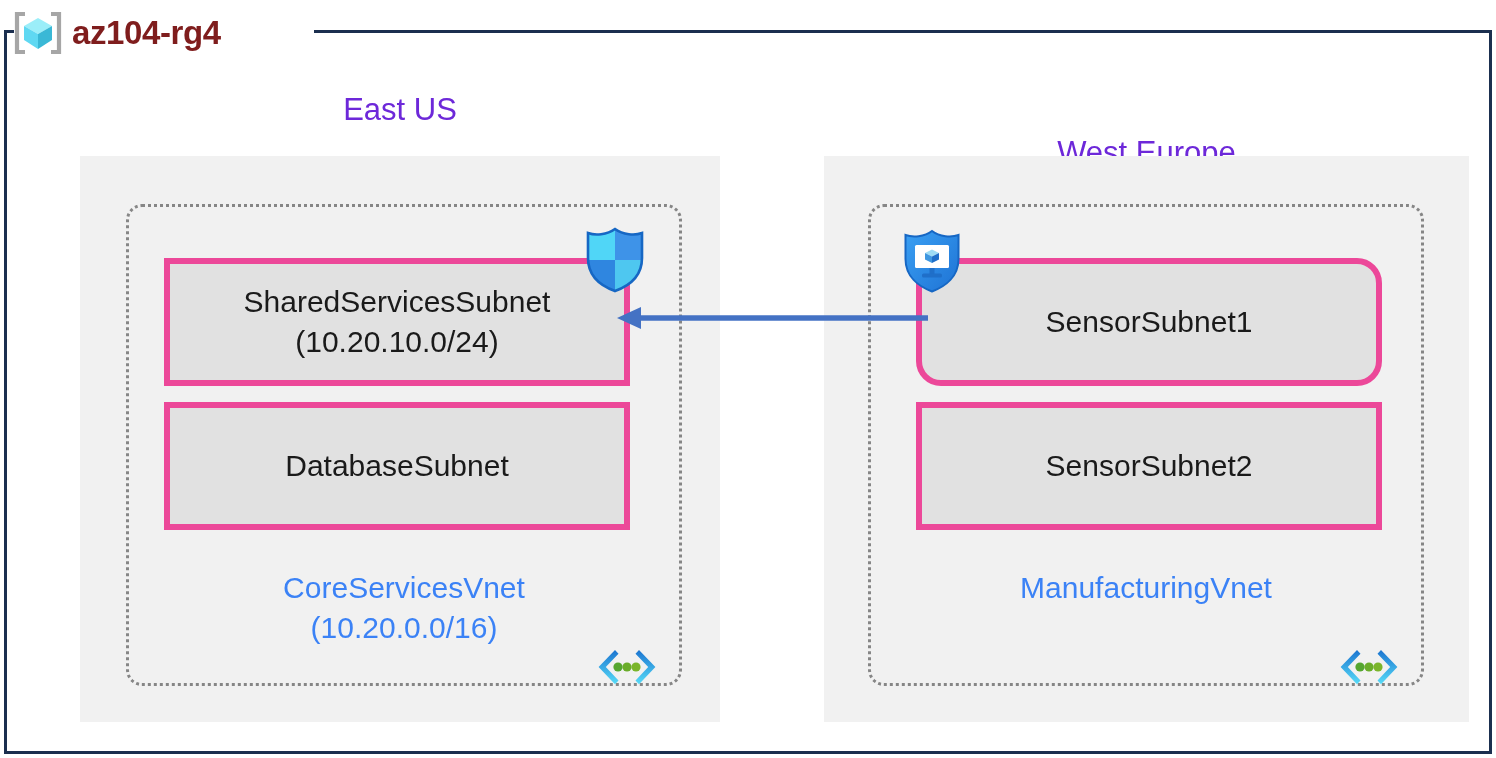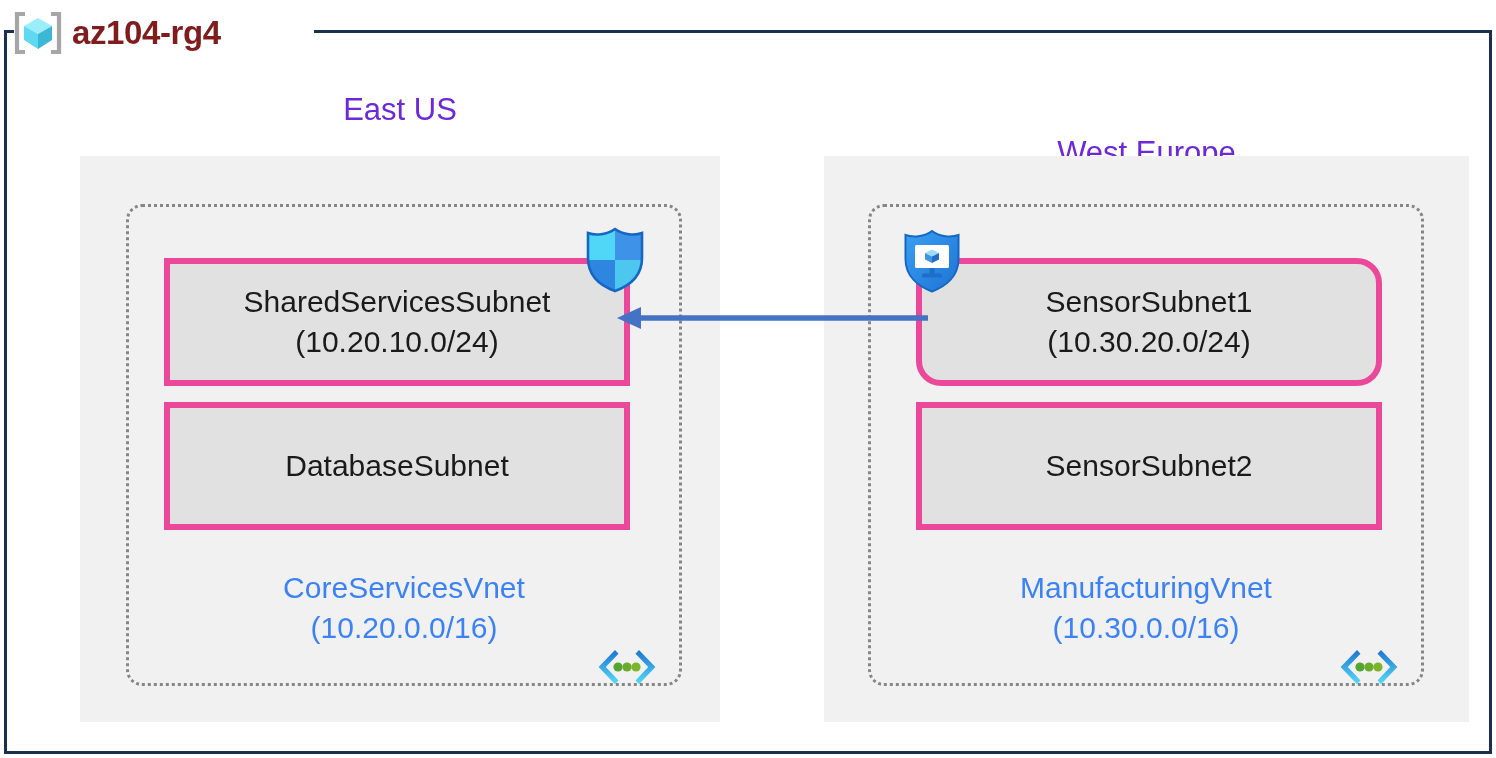--- a/index.html
+++ b/index.html
@@ -201,30 +201,28 @@
   </svg>
 </span>
 
 <div id="region-label-westeu" class="region-label">West Europe</div>
 <div id="region-box-westeu" class="region-box"></div>
 
 <div id="vnet-box-manu" class="vnet-box"></div>
 
 <div id="subnet-box-sensor1" class="subnet-box">
   <span>SensorSubnet1</span>
-  <span>(10.30.20.0/24)</span>
 </div>
 
 <div id="subnet-box-sensor2" class="subnet-box">
   <span>SensorSubnet2</span>
 </div>
 
 <div id="vnet-caption-manu" class="vnet-caption">
   <div>ManufacturingVnet</div>
-  <div>(10.30.0.0/16)</div>
 </div>
 
 <span id="icon-asg-shield" class="icon-abs">
   <svg width="62" height="66" viewBox="0 0 62 66" xmlns="http://www.w3.org/2000/svg">
     <defs>
       <linearGradient id="asgShieldGrad" x1="0" y1="0" x2="1" y2="1">
         <stop offset="0" stop-color="#3aa0f3"></stop>
         <stop offset="1" stop-color="#1e72d4"></stop>
       </linearGradient>
     </defs>

